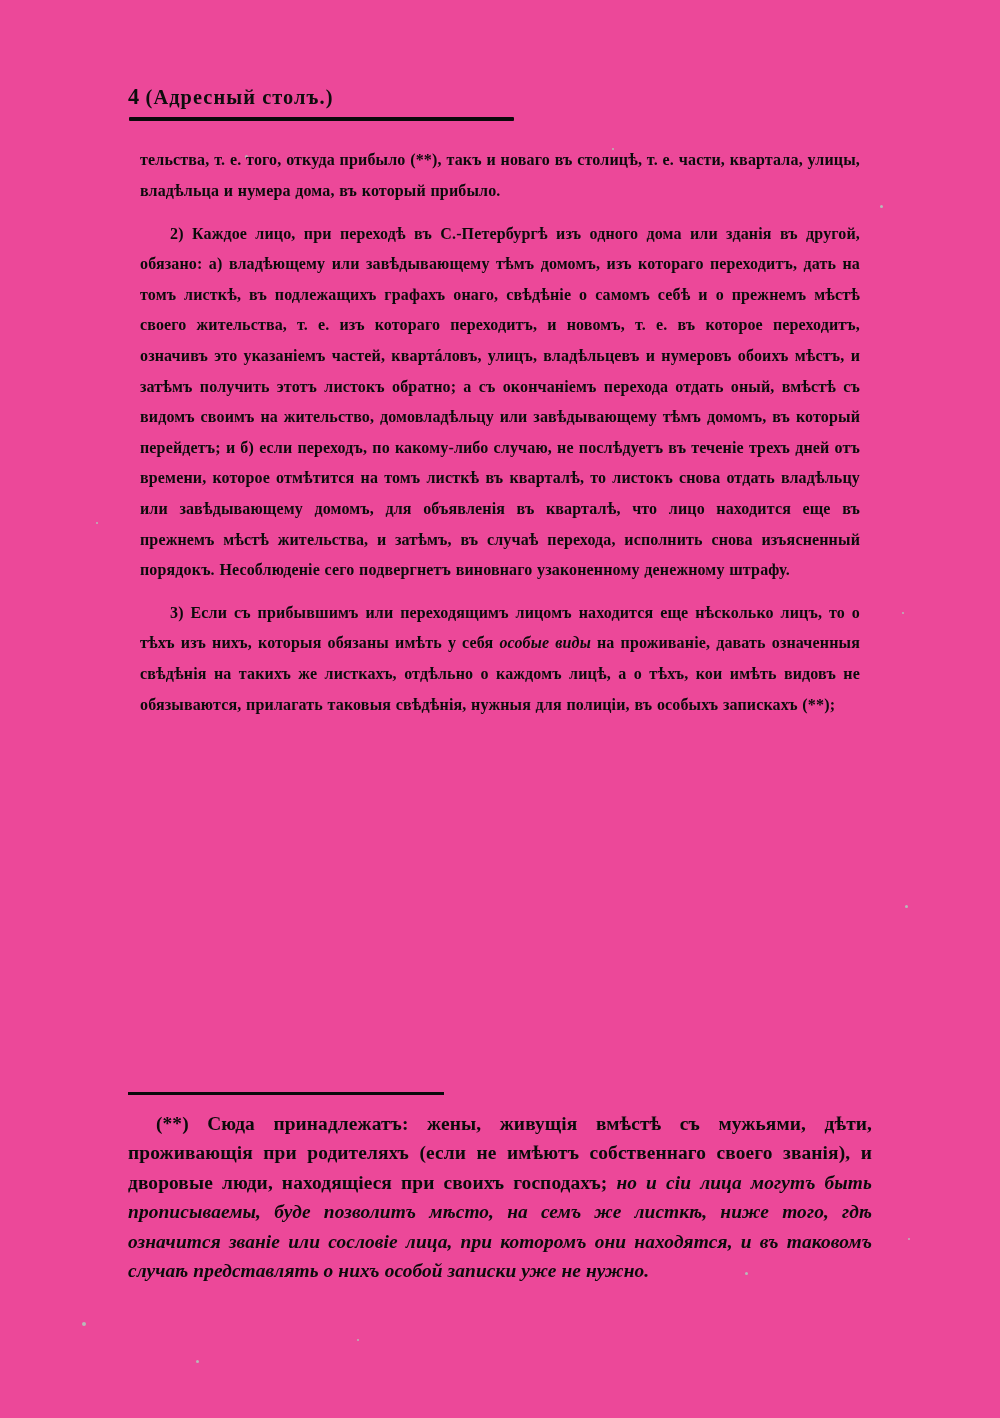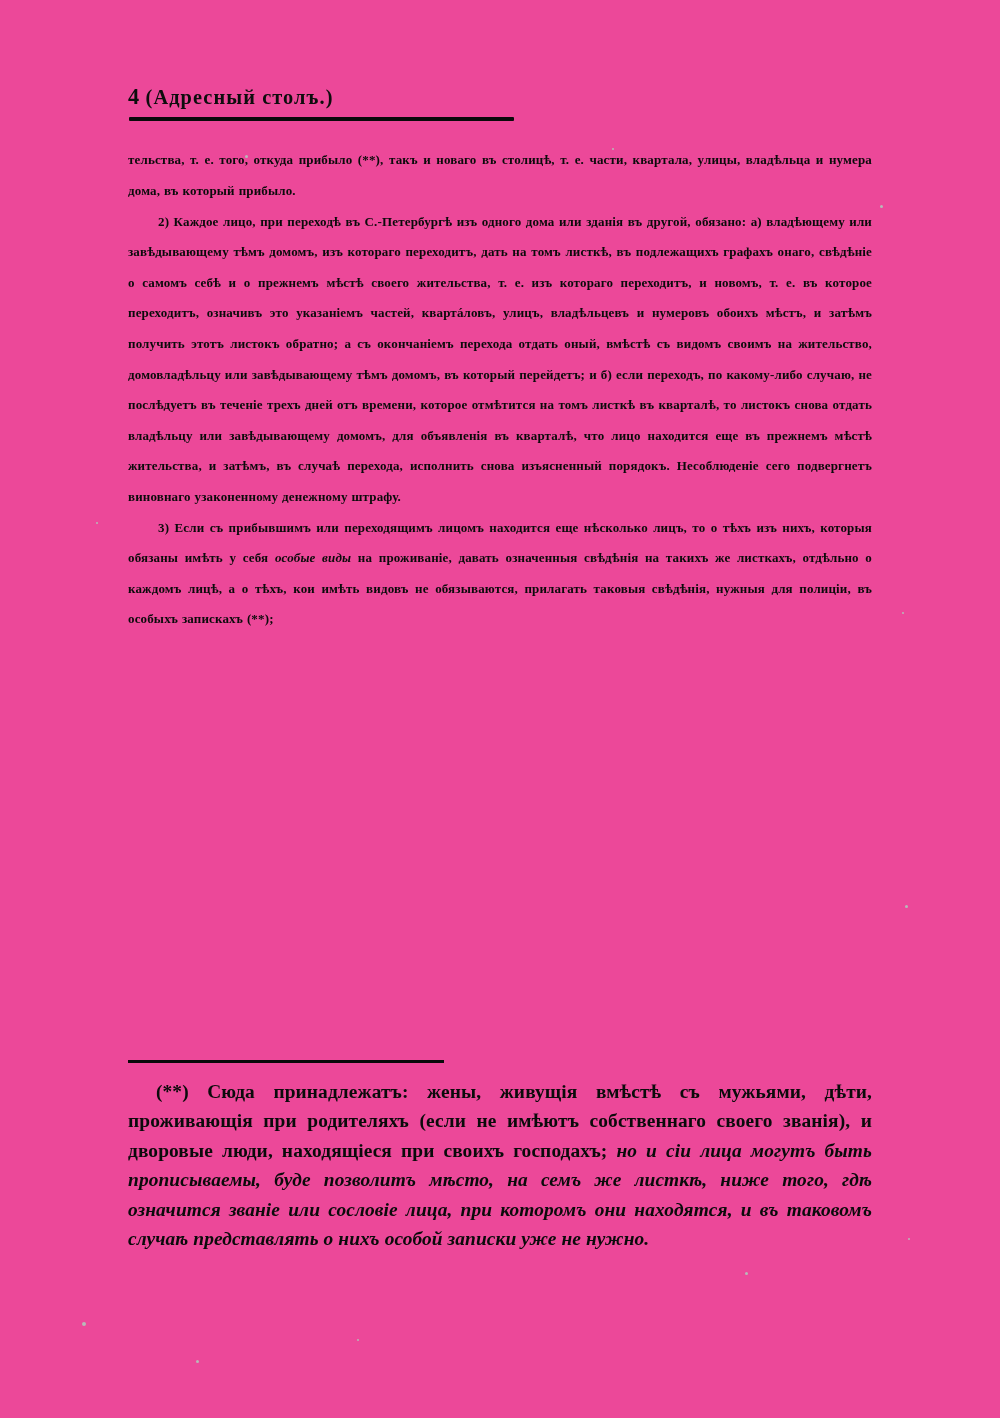--- a/index.html
+++ b/index.html
@@ -69,24 +69,24 @@
     margin: 5px 0 0 1px;
     border-radius: 1px;
   }
 
   
   .body-text {
     margin-top: 24px;
   }
 
   p.para {
-    margin: 0;
+    margin: 12px;
     padding: 0;
     font-weight: bold;
-    font-size: 13px;
+    font-size: 16px;
     line-height: 30.6px;
     color: #0b0b0b;
     text-align: justify;
     text-justify: inter-word;
     letter-spacing: 0.15px;
     word-spacing: 0.5px;
     hyphens: manual;
   }
   p.para + p.para {
     margin-top: 0;
@@ -102,21 +102,21 @@
 
   em.ital {
     font-style: italic;
     font-weight: bold;
   }
 
   
   .footnote-block {
     position: absolute;
     left: 128px;
-    top: 1060px;
+    top: 1092px;
     width: 744px;
   }
   .footnote-rule {
     width: 316px;
     height: 3px;
     background: #0a0a0a;
     margin: 0 0 14px 0;
   }
   p.footnote {
     margin: 0;

